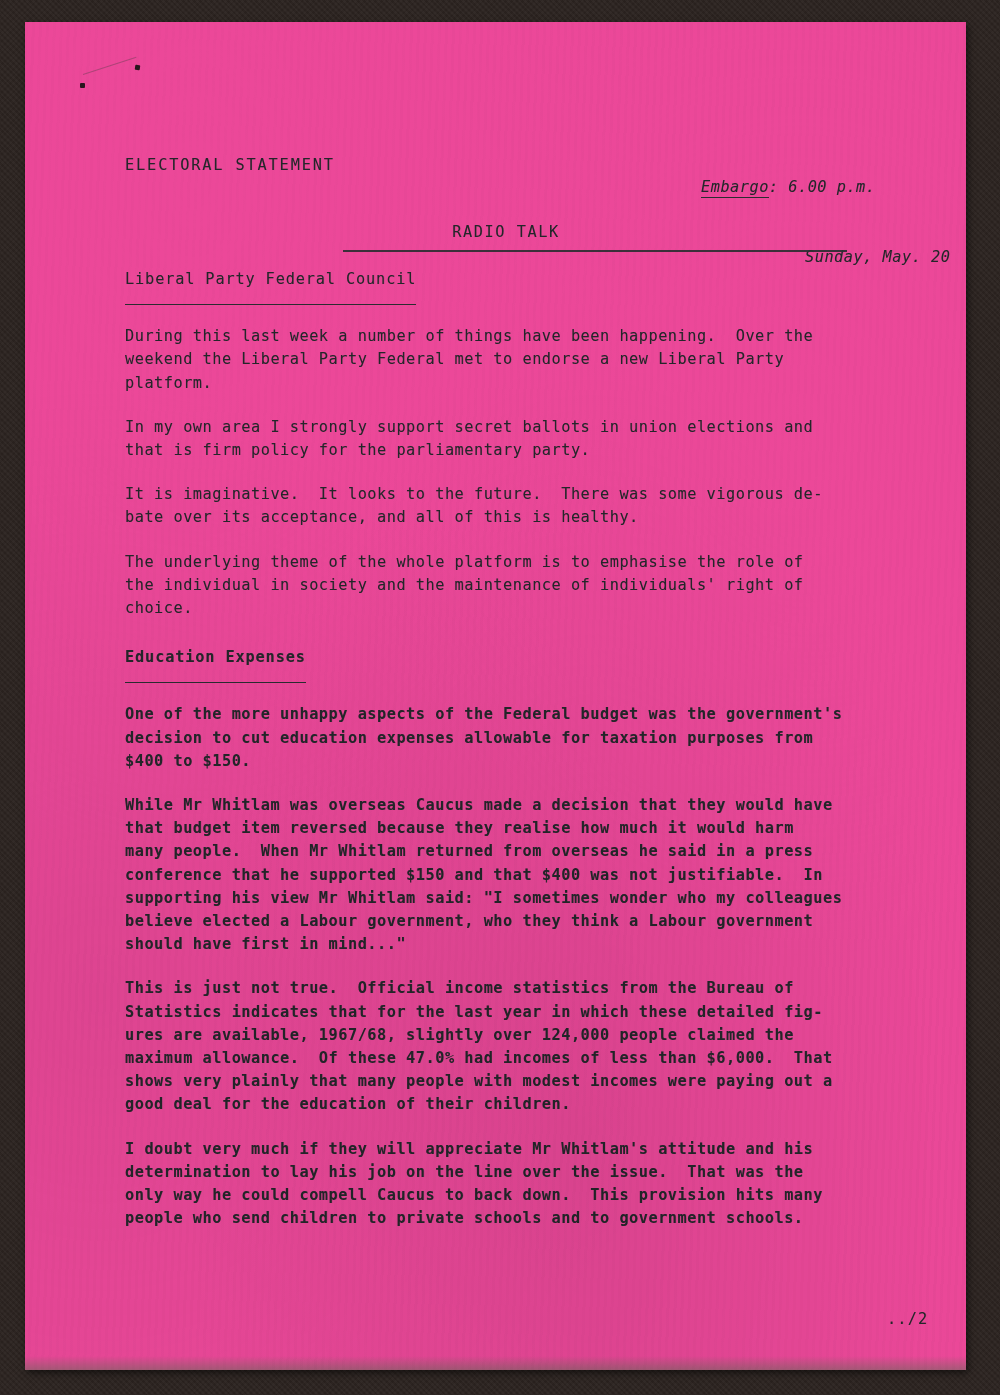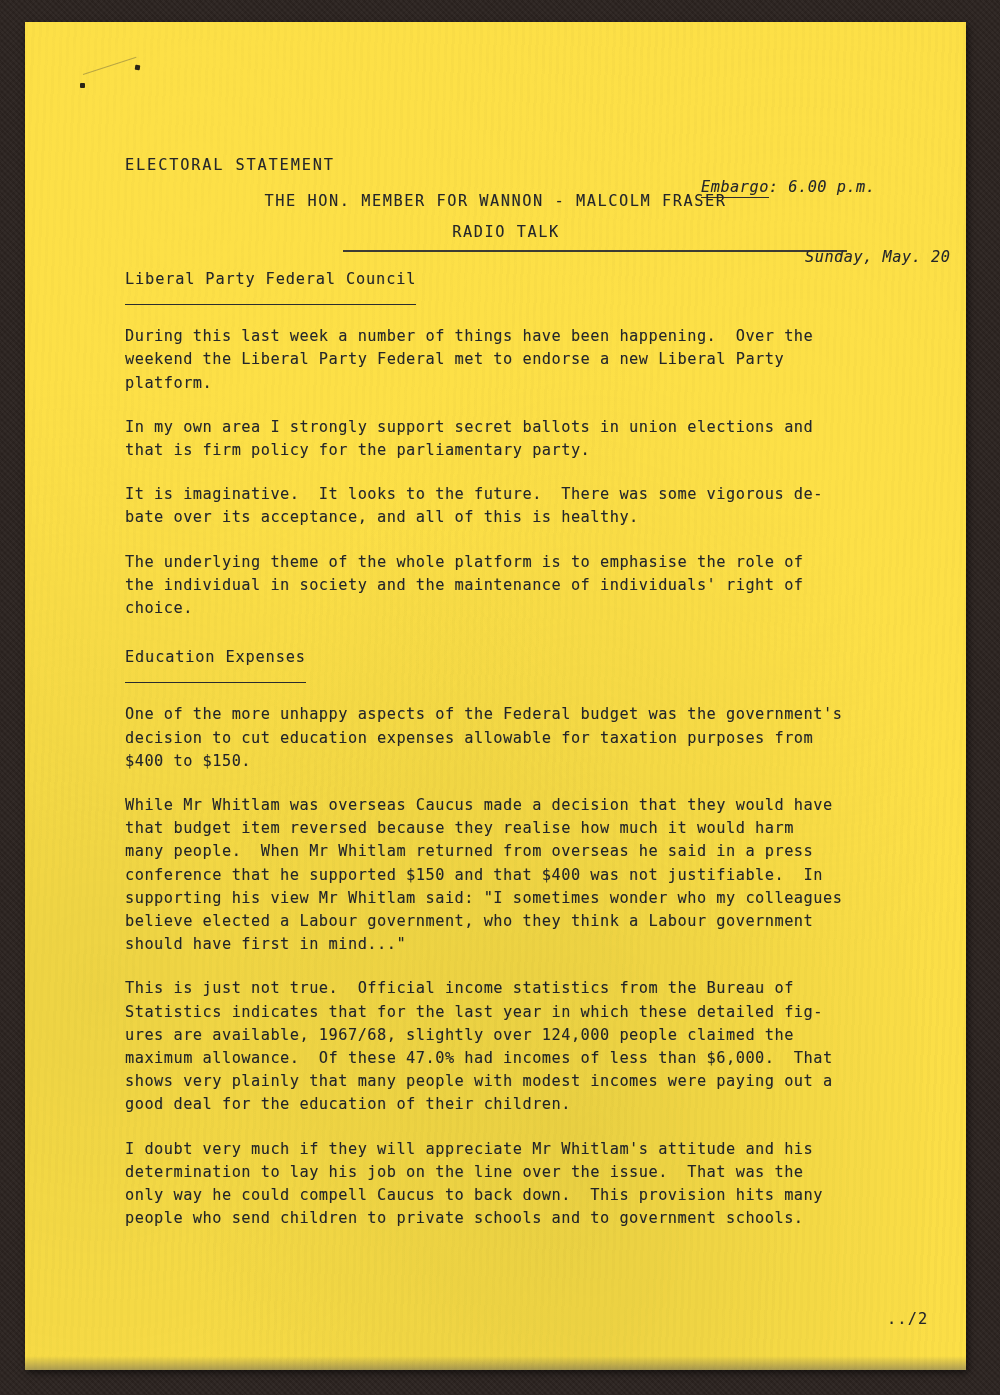--- a/index.html
+++ b/index.html
@@ -25,21 +25,21 @@
       #2b2320;
   }
 
   
   .page {
     position: absolute;
     left: 25px;
     top: 22px;
     width: 941px;
     height: 1348px;
-    background: #fde047;
+    background: #ec4899;
     box-shadow: 2px 3px 7px rgba(0,0,0,0.55);
   }
   .page::after {      
     content: "";
     position: absolute;
     inset: 0;
     pointer-events: none;
     background:
       radial-gradient(ellipse at 18% 12%, rgba(255,255,255,0.42) 0%, rgba(255,255,255,0) 42%),
       radial-gradient(ellipse at 82% 30%, rgba(255,255,255,0.30) 0%, rgba(255,255,255,0) 40%),
@@ -152,21 +152,21 @@
     display: inline-block;
     border-bottom: 1.5px solid #2a2c30;
     padding-bottom: 13px;
     margin-bottom: 20px;
     letter-spacing: 0.9px;
   }
   .para {
     margin: 0 0 21px 0;
   }
   .para:last-child { margin-bottom: 0; }
-  .gap-before-heading { margin-top: 26px; }
+  .gap-before-heading { margin-top: 26px; font-weight: bold; }
 
   .footer-note {
     position: absolute;
     left: 862px;
     top: 1286px;
     letter-spacing: 1.2px;
   }
 </style>
 </head>
 <body>
@@ -183,21 +183,20 @@
     <div class="crease"></div>
 
     <div class="hdr">
       <div class="typed hdr-left">ELECTORAL STATEMENT</div>
       <div class="typed hdr-right">
         <div class="line1"><span class="u-embargo">Embargo</span><span>: 6.00 p.m.</span></div>
         <div class="line2">Sunday, May. 20</div>
       </div>
     </div>
 
-    <div class="typed subtitle">THE HON. MEMBER FOR WANNON - MALCOLM FRASER</div>
     <div class="typed radio-talk">RADIO TALK</div>
     <div class="rule"></div>
 
     <div class="body-wrap">
 
       <div>
         <div class="typed section-heading">Liberal Party Federal Council</div>
         <div class="typed para">During this last week a number of things have been happening.  Over the
 weekend the Liberal Party Federal met to endorse a new Liberal Party
 platform.</div>

